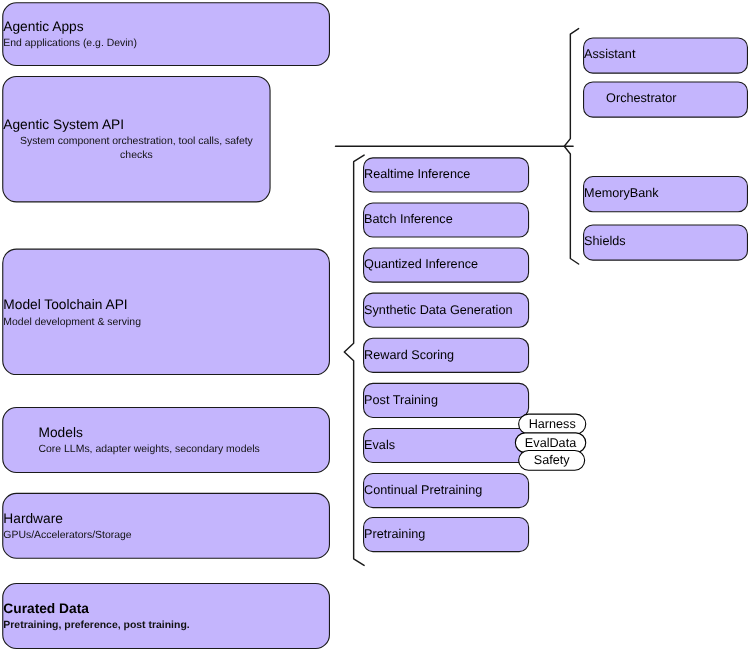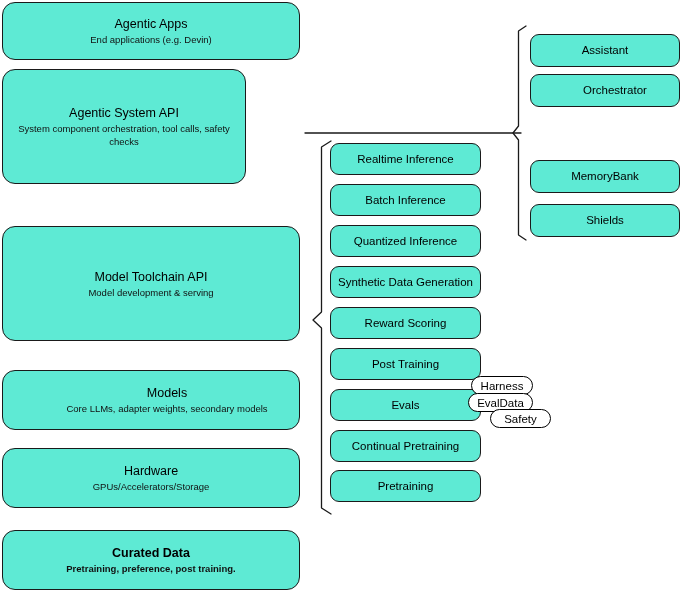--- a/index.html
+++ b/index.html
@@ -18,24 +18,24 @@
   #canvas {
     position: absolute;
     left: 0; top: 0;
     width: 682px;
     height: 591px;
   }
   .node {
     position: absolute;
     box-sizing: border-box;
     border: 1.3px solid #1a1a1a;
-    background: #5eead4;
+    background: #c4b5fd;
     display: flex;
     flex-direction: column;
-    align-items: center;
+    align-items: flex-start;
     justify-content: center;
     text-align: center;
   }
   .layer {
     border-radius: 13px;
   }
   .layer .title {
     font-size: 12.5px;
     line-height: 16px;
     color: #000;
@@ -162,21 +162,21 @@
   <div class="node chip" style="left:330px; top:470px; width:151px; height:32px;">
     <span>Pretraining</span>
   </div>
 
   <div class="pill" style="left:471px; top:376px; width:62px; height:19px;">
     <span>Harness</span>
   </div>
   <div class="pill" style="left:468px; top:393px; width:65px; height:19px;">
     <span>EvalData</span>
   </div>
-  <div class="pill" style="left:490px; top:409px; width:61px; height:19px;">
+  <div class="pill" style="left:471px; top:409px; width:61px; height:19px;">
     <span>Safety</span>
   </div>
 
   <div class="node chip" style="left:530px; top:34px; width:150px; height:33px;">
     <span>Assistant</span>
   </div>
   <div class="node chip" style="left:530px; top:74px; width:150px; height:33px;padding-left:20px;">
     <span>Orchestrator</span>
   </div>
   <div class="node chip" style="left:530px; top:160px; width:150px; height:33px;">

